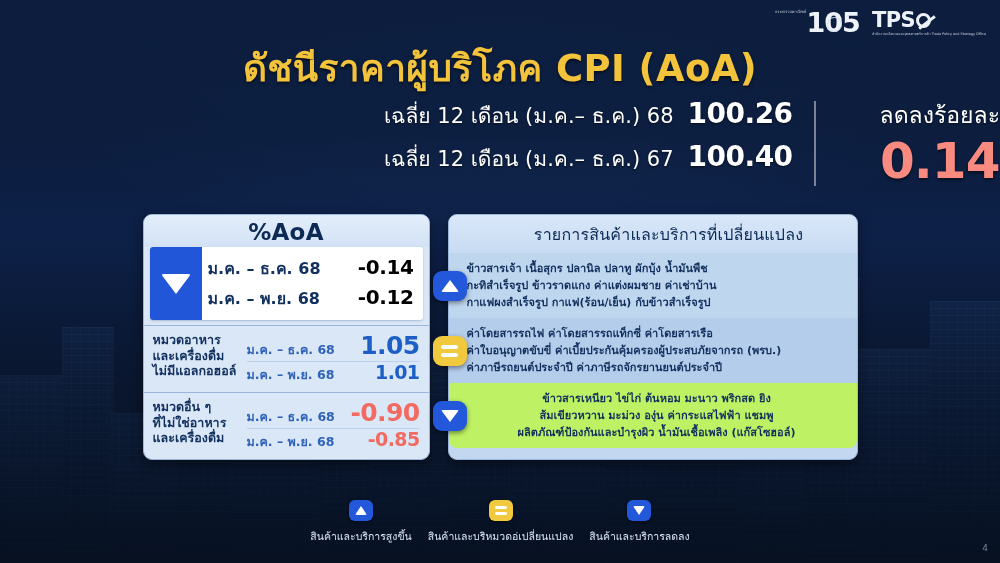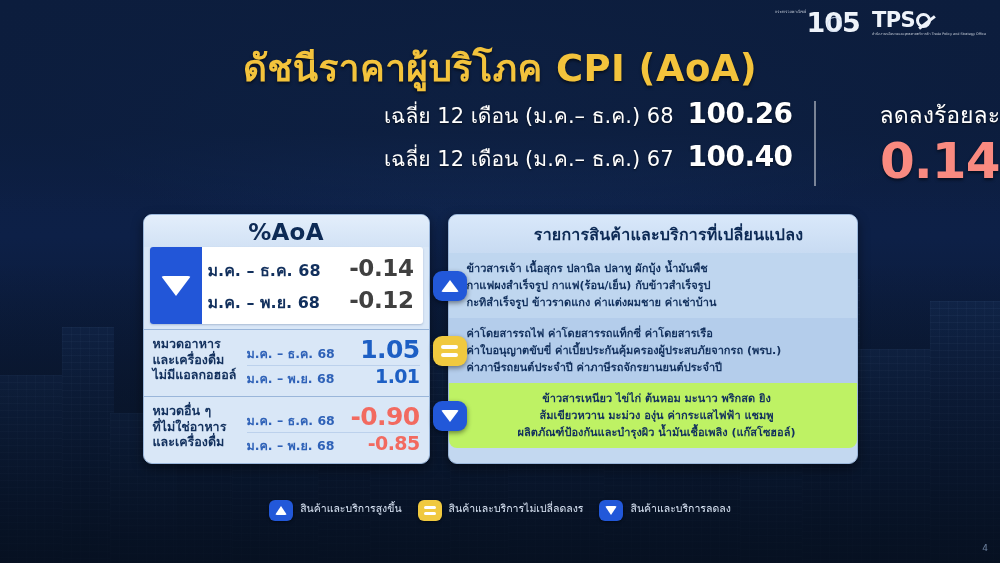--- a/index.html
+++ b/index.html
@@ -94,41 +94,41 @@
   .lp-head .t{ font-size:23px; font-weight:700; color:#0d2a55; letter-spacing:.3px; }
 
   .lp-main{ display:flex; background:#ffffff; margin:0 6px 5px; border-radius:3px; overflow:hidden;
             box-shadow:0 1px 2px rgba(30,60,110,.25); }
   .lp-badge{ width:52px; background:#2256d8; display:flex; align-items:center; justify-content:center; }
   .tri-down-w{ width:0;height:0;border-left:15px solid transparent;border-right:15px solid transparent;
                border-top:20px solid #ffffff; border-radius:3px; }
   .lp-rows{ flex:1; padding:6px 9px 7px 6px; }
   .lp-row{ display:flex; align-items:baseline; justify-content:space-between; gap:6px; padding:2px 0; }
   .lp-row .p{ font-size:16px; font-weight:700; color:#12305d; white-space:nowrap; }
-  .lp-row .v{ font-size:23px; font-weight:700; color:#404040; letter-spacing:-.4px; }
+  .lp-row .v{ font-size:20px; font-weight:700; color:#000000; letter-spacing:-.4px; }
 
   .lp-sec{ padding:6px 9px 6px 9px; border-top:1.5px solid #9ab6da; display:flex; gap:6px; }
   .lp-sec .nm{ font-size:12.5px; font-weight:700; color:#12305d; line-height:1.25; width:88px; flex:none; }
   .lp-sec .vals{ flex:1; }
   .lp-vrow{ display:flex; align-items:baseline; justify-content:space-between; gap:6px; padding:1px 0; }
   .lp-vrow + .lp-vrow{ border-top:1px solid #bcd1ec; }
   .lp-vrow .p{ font-size:12.5px; font-weight:700; color:#2f62b8; white-space:nowrap; }
   .lp-vrow .v{ font-size:25px; font-weight:700; color:#1d5fc4; letter-spacing:-.6px; line-height:1.05; }
   .lp-vrow .v.sm{ font-size:19px; }
   .lp-vrow .v.neg{ color:#f26a60; }
   .lp-vrow .v.neg.sm{ font-size:19px; }
 
   
   .right-panel{
     width:410px; background:#c3d8f0; border:1.5px solid #9ab6da; border-radius:9px;
     box-shadow:0 4px 12px rgba(0,0,0,.45); position:relative;
   }
   .rp-head{ text-align:center; padding:7px 0 6px; border-radius:8px 8px 0 0;
             background:linear-gradient(180deg,#d9e8fa,#c8dbf2); }
-  .rp-head .t{ font-size:16px; font-weight:700; color:#0d2a55; letter-spacing:.2px;margin-left:32px; }
+  .rp-head .t{ font-size:16px; font-weight:400; color:#0d2a55; letter-spacing:.2px;margin-left:32px; }
   .rp-block{ padding:7px 10px 7px 18px; position:relative; }
   .rp-block.b1{ background:#bfd6ef; }
   .rp-block.b2{ background:#b4cdeb; }
   .rp-block.b3{ background:#bef264; border-radius:0 0 8px 8px;text-align:center; }
   .rp-line{ font-size:11px; font-weight:700; color:#12305d; line-height:1.55; white-space:nowrap; }
   .rp-badge{
     position:absolute; left:-16px; top:50%; transform:translateY(-50%);
     width:34px; height:30px; border-radius:9px; display:flex; align-items:center; justify-content:center;
     box-shadow:0 2px 5px rgba(0,0,0,.45);
   }
@@ -140,21 +140,21 @@
   .tri-dn{ width:0;height:0;border-left:9px solid transparent;border-right:9px solid transparent;
            border-top:12px solid #fff; border-radius:2px; }
   .eq{ display:flex; flex-direction:column; gap:4px; }
   .eq i{ display:block; width:17px; height:4px; background:#fff; border-radius:2px; }
 
   
   .legend{
     position:absolute; top:500px; left:0; right:0; z-index:5;
     display:flex; justify-content:center; align-items:center; gap:16px;
   }
-  .lg-item{ display:flex; gap:7px; }
+  .lg-item{ display:flex; align-items:center; gap:7px;flex-direction:column; }
   .lg-badge{ width:24px; height:21px; border-radius:6px; display:flex; align-items:center; justify-content:center;
              box-shadow:0 1px 3px rgba(0,0,0,.5); }
   .lg-badge .tri-up{ border-left-width:6.5px; border-right-width:6.5px; border-bottom-width:9px; }
   .lg-badge .tri-dn{ border-left-width:6.5px; border-right-width:6.5px; border-top-width:9px; }
   .lg-badge .eq i{ width:12px; height:2.6px; }
   .lg-badge .eq{ gap:3px; }
   .lg-txt{ font-size:10.5px; color:#dbe6f6; font-weight:400; white-space:nowrap; }
 
   .pageno{ position:absolute; right:12px; bottom:10px; z-index:5; font-size:9px; color:#8fa6c8; opacity:.75; }
 </style>
@@ -281,22 +281,22 @@
     <div class="right-panel">
       <div class="rp-head">
         <span class="t">รายการสินค้าและบริการที่เปลี่ยนแปลง</span>
       </div>
 
       <div class="rp-block b1">
         <div class="rp-badge bg-up">
           <span class="tri-up"></span>
         </div>
         <div class="rp-line">ข้าวสารเจ้า  เนื้อสุกร  ปลานิล  ปลาทู  ผักบุ้ง  น้ำมันพืช</div>
+        <div class="rp-line">กะทิสำเร็จรูป   ข้าวราดแกง   ค่าแต่งผมชาย   ค่าเช่าบ้าน</div>
         <div class="rp-line">กาแฟผงสำเร็จรูป     กาแฟ(ร้อน/เย็น)     กับข้าวสำเร็จรูป</div>
-        <div class="rp-line">กะทิสำเร็จรูป   ข้าวราดแกง   ค่าแต่งผมชาย   ค่าเช่าบ้าน</div>
       </div>
 
       <div class="rp-block b2">
         <div class="rp-badge bg-eq">
           <span class="eq">
               <i></i>
               <i></i>
             </span>
         </div>
         <div class="rp-line">ค่าโดยสารรถไฟ    ค่าโดยสารรถแท็กซี่   ค่าโดยสารเรือ</div>
@@ -322,21 +322,21 @@
       </span>
       <span class="lg-txt">สินค้าและบริการสูงขึ้น</span>
     </div>
     <div class="lg-item">
       <span class="lg-badge bg-eq">
         <span class="eq">
             <i></i>
             <i></i>
           </span>
       </span>
-      <span class="lg-txt">สินค้าและบริการไม่เปลี่ลดลงร</span>
+      <span class="lg-txt">สินค้าและบริหมวดอ่เปลี่ยนแปลง</span>
     </div>
     <div class="lg-item">
       <span class="lg-badge bg-dn">
         <span class="tri-dn"></span>
       </span>
       <span class="lg-txt">สินค้าและบริการลดลง</span>
     </div>
   </div>
 
   <div class="pageno">4</div>

